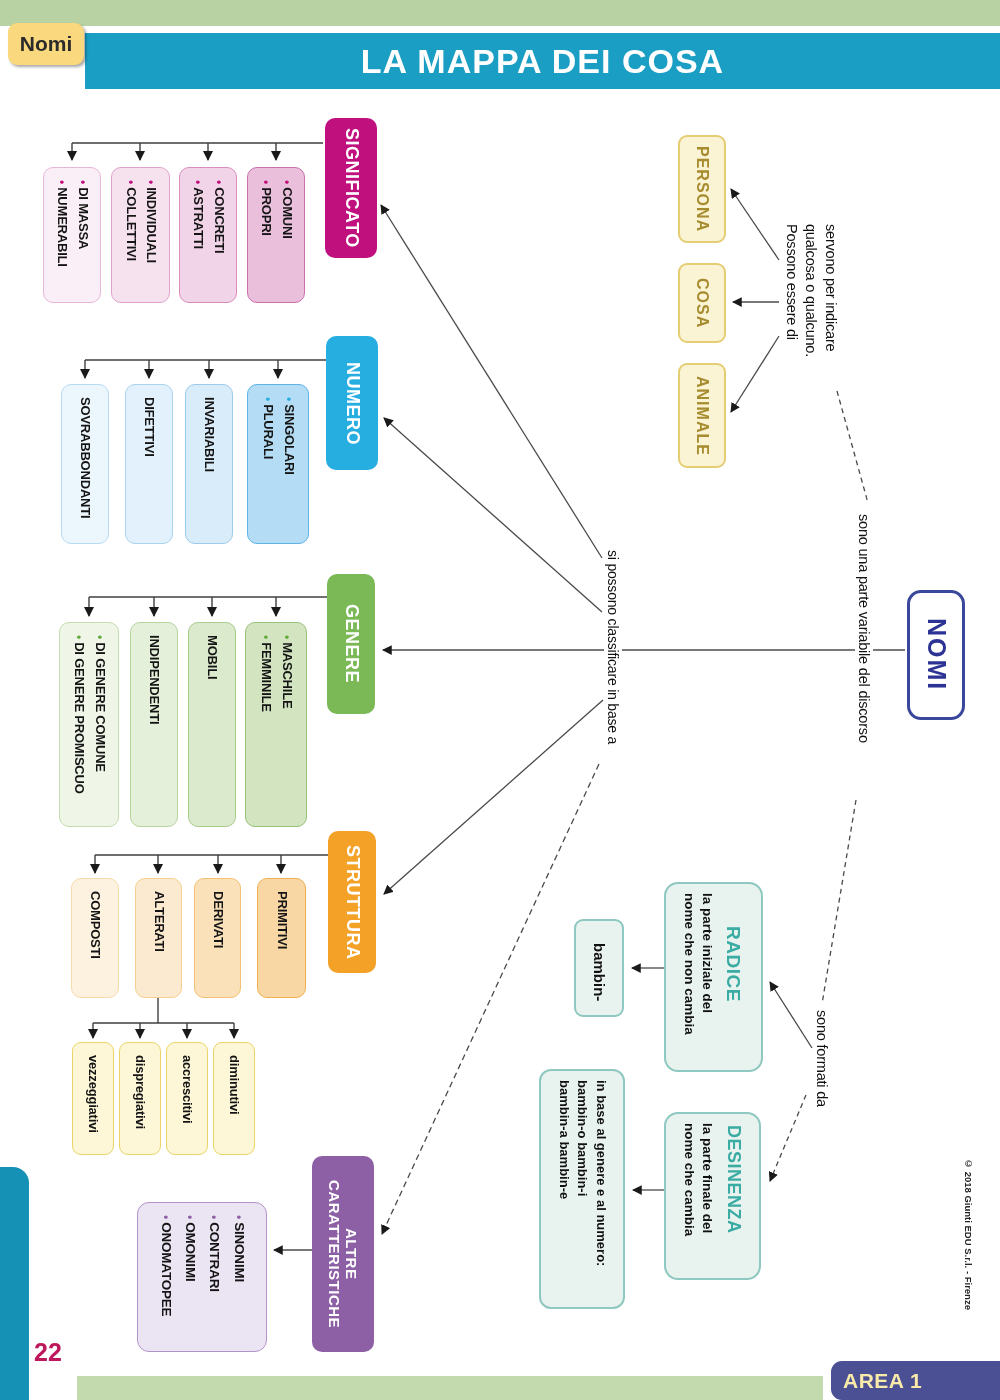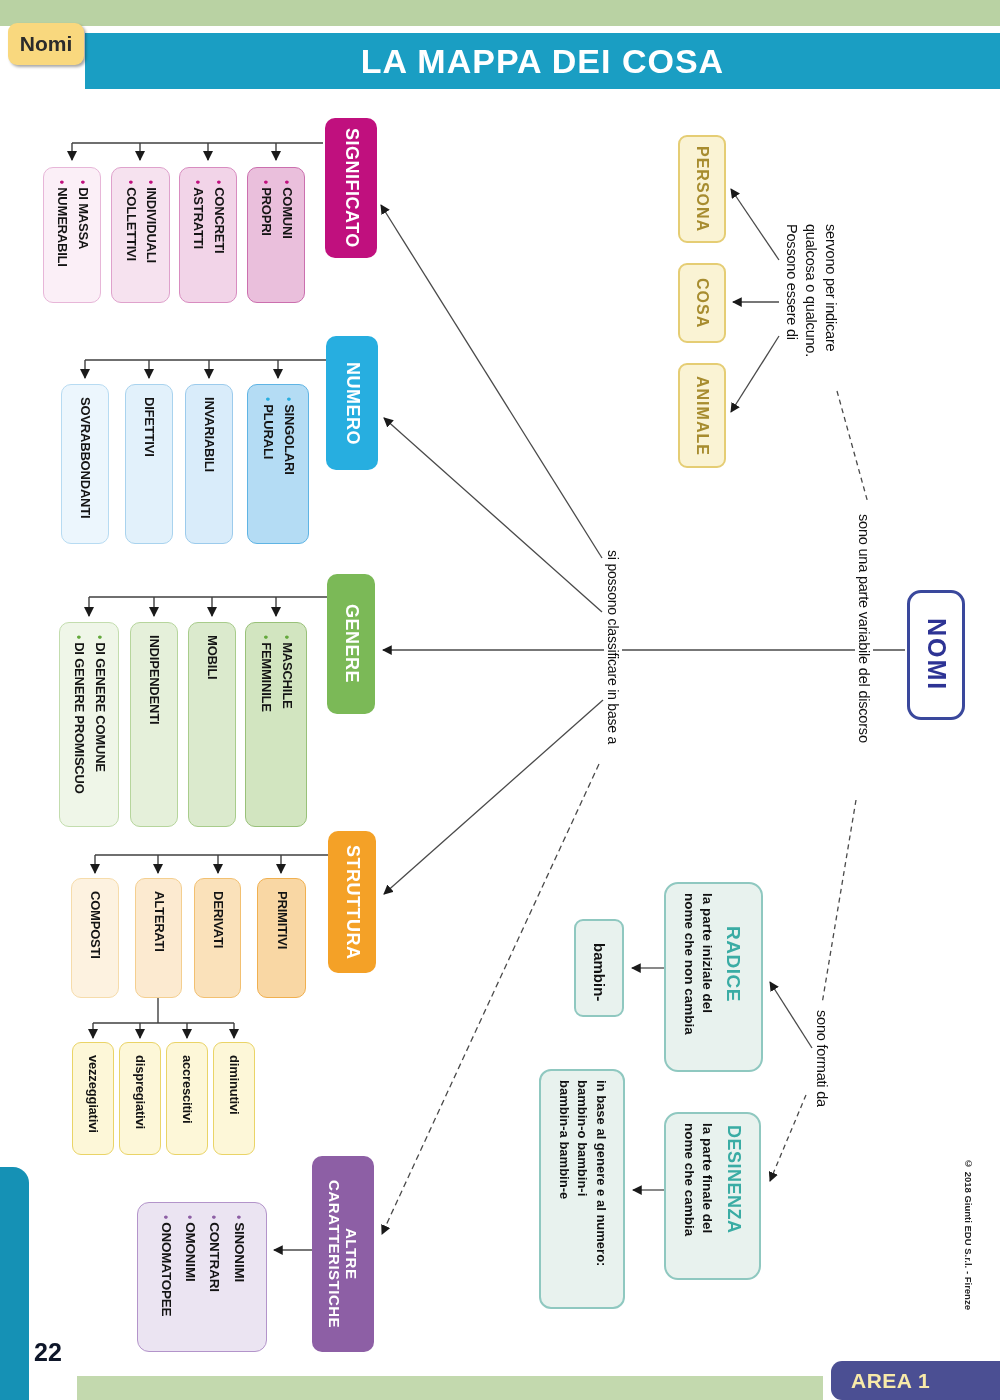--- a/index.html
+++ b/index.html
@@ -39,25 +39,25 @@
   
   .ybox{background:#faf3d4;border:2px solid #e5cd74;border-radius:9px;display:flex;align-items:center;
     justify-content:center;z-index:2;}
   .ybox .vt{font-size:16px;font-weight:bold;color:#a78c2f;letter-spacing:1px;}
   
   .nomi-box{left:907px;top:590px;width:58px;height:130px;background:#fff;border:3px solid #3a489c;
     border-radius:14px;display:flex;align-items:center;justify-content:center;z-index:2;}
   .nomi-box .vt{font-size:25px;font-weight:bold;color:#2d3394;letter-spacing:2px;}
   
   .left-bar{left:0;top:1167px;width:29px;height:233px;background:#1591b5;border-top-right-radius:16px;z-index:2;}
-  .page-num{left:34px;top:1338px;font-size:25px;font-weight:bold;color:#0f172a;z-index:2;}
+  .page-num{left:34px;top:1338px;font-size:25px;font-weight:bold;color:#be185d;z-index:2;}
   .green-bottom{left:77px;top:1376px;width:746px;height:24px;background:#c3d9ae;z-index:2;}
   .area-badge{left:831px;top:1361px;width:169px;height:39px;background:#4b4f93;border-top-left-radius:11px;
     border-bottom-left-radius:11px;display:flex;align-items:center;z-index:3;}
-  .area-badge span{color:#f8eaa9;font-size:21px;font-weight:bold;padding-left:20px;letter-spacing:.5px;}
+  .area-badge span{color:#f8eaa9;font-size:21px;font-weight:bold;padding-left:12px;letter-spacing:.5px;}
   .copyright{left:963px;top:1158px;font-size:9.5px;font-weight:bold;color:#222;z-index:2;letter-spacing:0;}
 </style>
 </head>
 <body>
 
 <svg id="lines" width="1000" height="1400">
   <defs>
     <marker id="ah" viewBox="0 0 10 10" refX="9" refY="5" markerWidth="7.5" markerHeight="7.5" orient="auto-start-reverse">
       <path d="M0,0 L10,5 L0,10 z" fill="#1a1a1a"></path>
     </marker>

